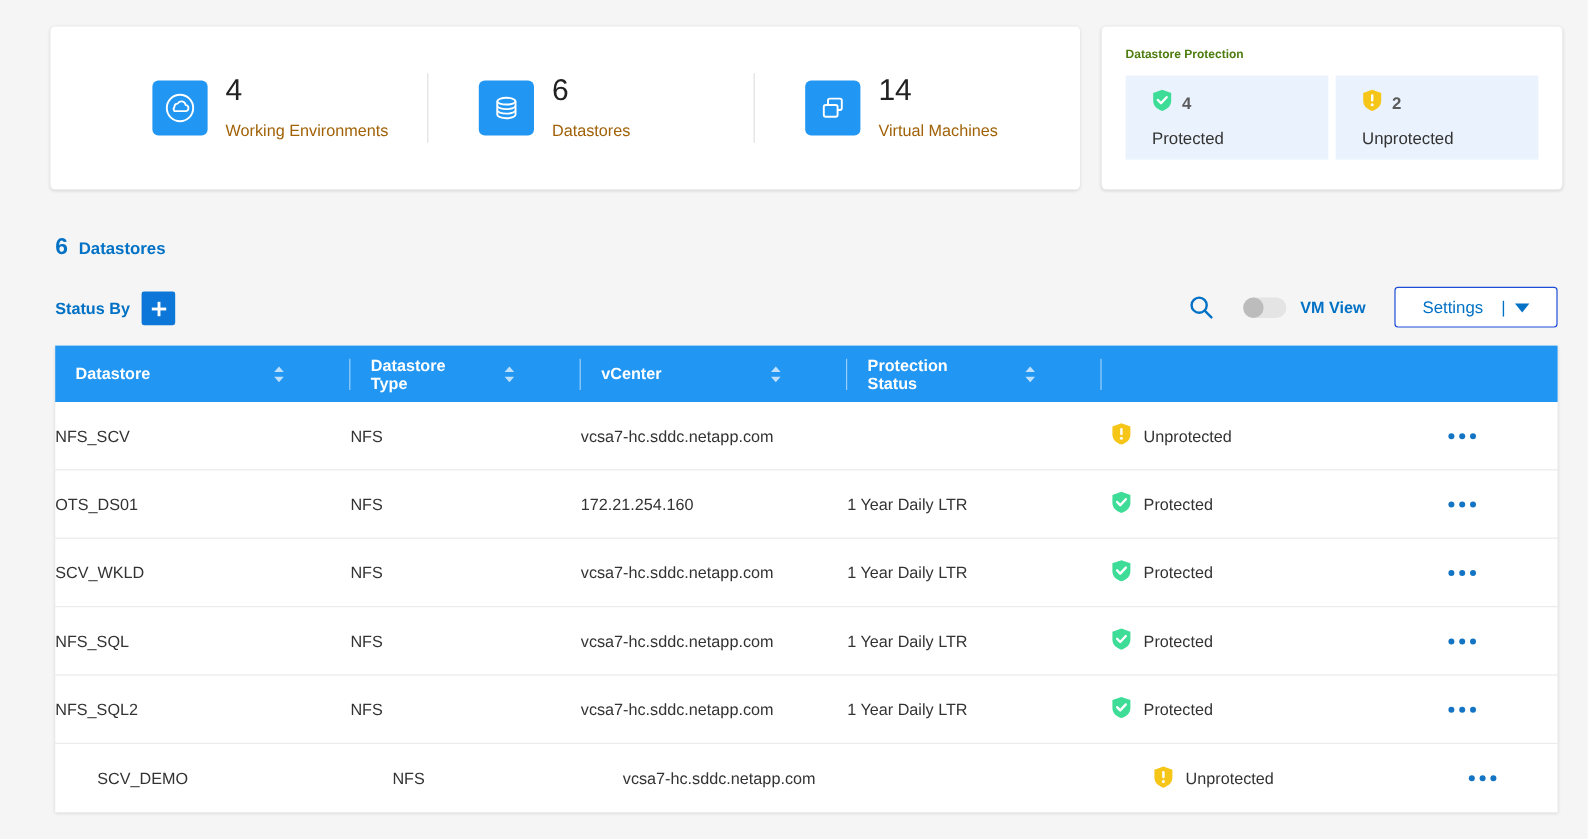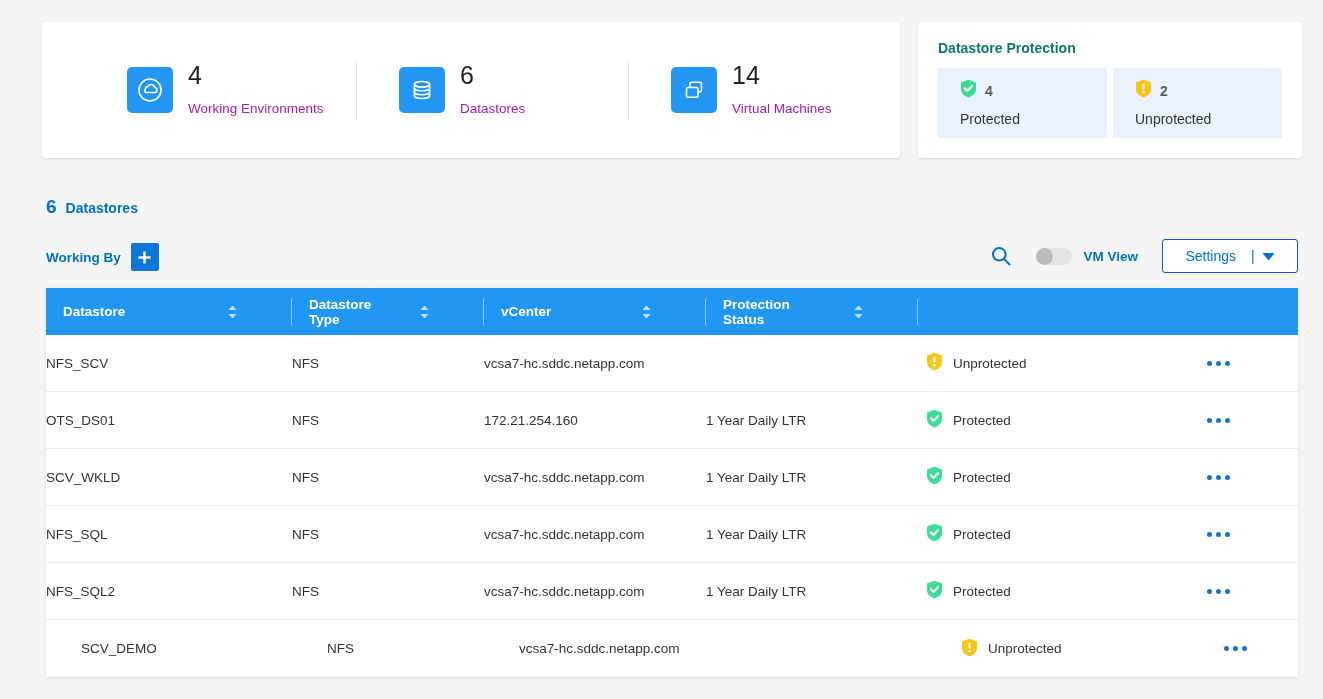--- a/index.html
+++ b/index.html
@@ -34,32 +34,32 @@
     width: 46px; height: 46px; border-radius: 5px;
     background: #2196f3;
     display: flex; align-items: center; justify-content: center;
     flex: none;
   }
   .stat-text { margin-left: 15px; }
   .stat-value {
     font-size: 25px; color: #222; line-height: 27px; font-weight: 400;
   }
   .stat-label {
-    font-size: 13.5px; color: #a21caf; line-height: 18px; margin-top: 11px;
+    font-size: 13.5px; color: #a16207; line-height: 18px; margin-top: 11px;
   }
 
   
   .protection-card {
     width: 384px; height: 136px;
     background: #ffffff; border-radius: 4px;
     box-shadow: 0 1px 3px rgba(0,0,0,0.13);
     padding: 18px 20px 0 20px;
   }
   .protection-title {
-    font-size: 14px; color: #0f766e; font-weight: bold;
+    font-size: 10px; color: #4d7c0f; font-weight: bold;
     margin-bottom: 12px;
   }
   .protection-tiles { display: flex; gap: 6px; }
   .ptile {
     width: 170px; height: 70px; background: #eaf2fd;
     padding: 11px 0 0 22px;
   }
   .ptile-top { display: flex; align-items: center; gap: 8px; }
   .ptile-count { font-size: 14px; color: #5a5a5a; font-weight: bold; }
   .ptile-label { font-size: 14px; color: #333; margin-top: 9px; }
@@ -247,21 +247,21 @@
   </div>
 
   <div class="section-head">
     <span class="section-count">6</span>
     <span class="section-name">Datastores</span>
   </div>
 
   <div class="toolbar">
 
     <div class="filter-by">
-      <span class="filter-label">Working By</span>
+      <span class="filter-label">Status By</span>
       <span class="filter-plus">
         <svg width="15" height="15" viewBox="0 0 15 15">
           <rect x="6.3" y="1.5" width="2.4" height="12" fill="#fff"></rect>
           <rect x="1.5" y="6.3" width="12" height="2.4" fill="#fff"></rect>
         </svg>
       </span>
     </div>
 
     <div class="right-tools">
 

